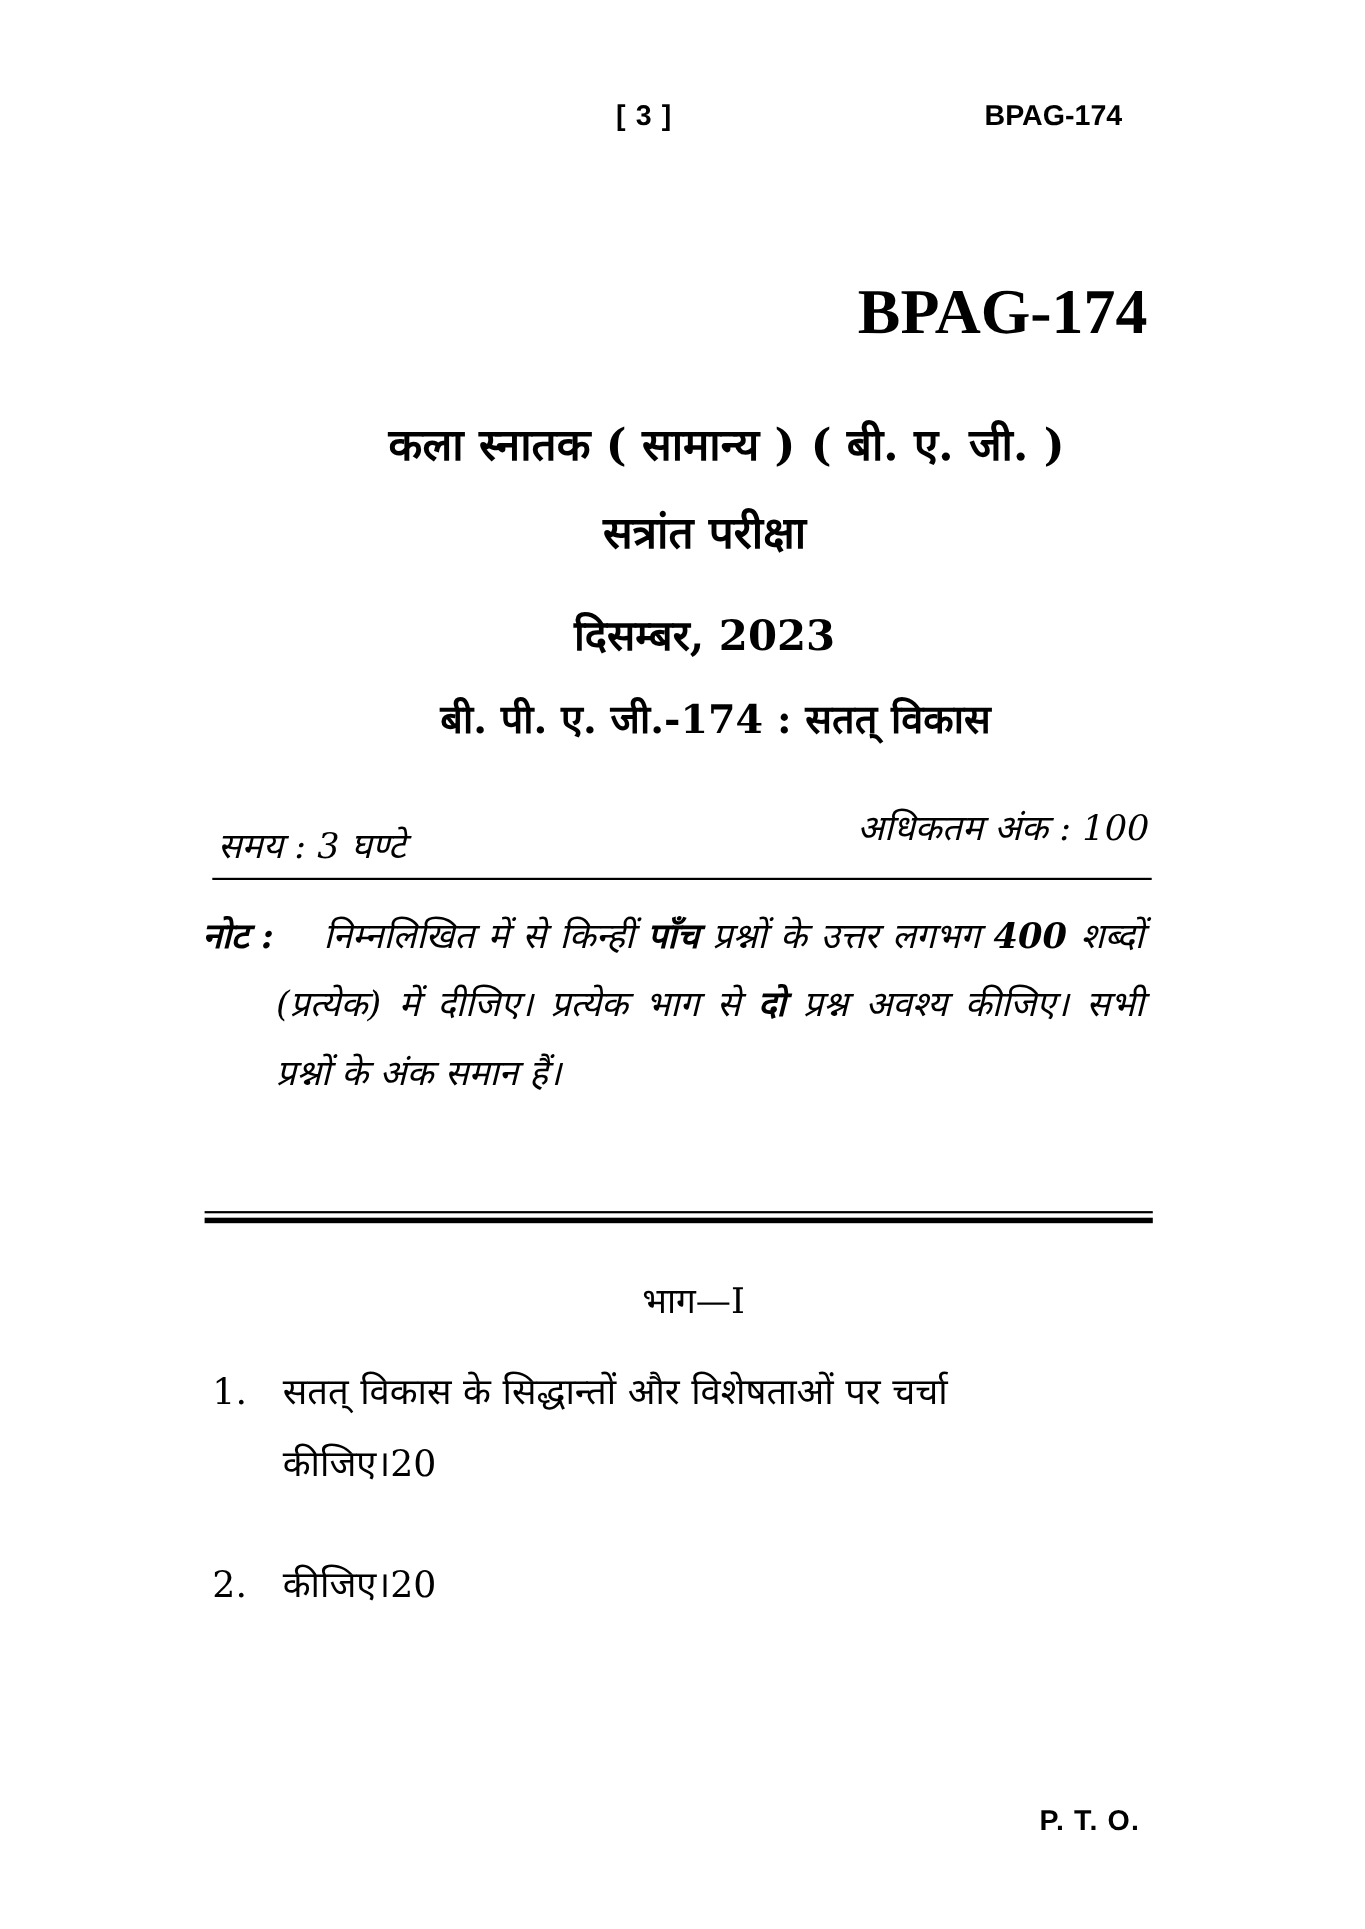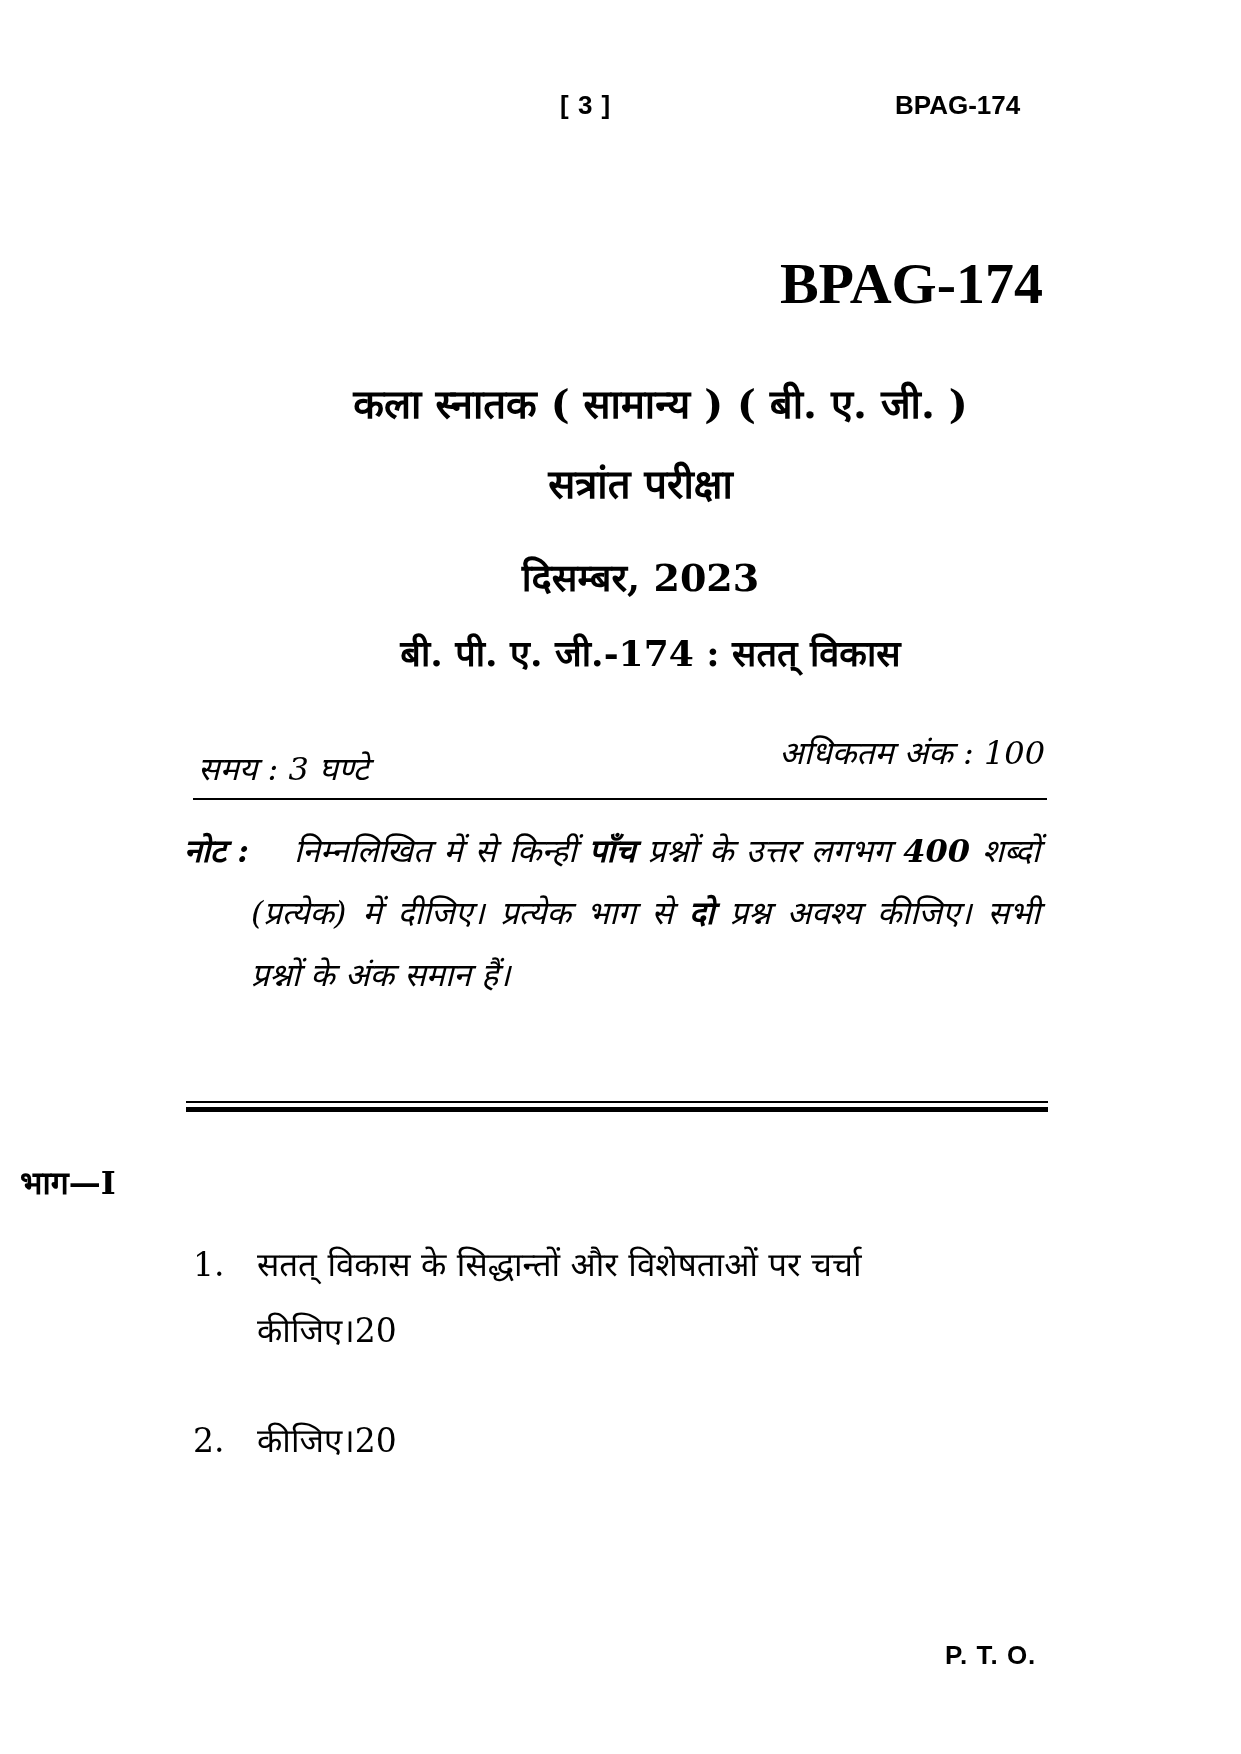--- a/index.html
+++ b/index.html
@@ -88,21 +88,22 @@
       background: #000000;
     }
     .rule-double-thick {
       left: 186px; top: 1107px;
       width: 862px; height: 5px;
       background: #000000;
     }
 
     .section-title {
       left: 0; width: 1241px; top: 1160px;
-      font-weight: bold;
+      text-align: center;
+      font-weight: normal;
       font-size: 32px;
       padding-left: 20px;
       box-sizing: border-box;
     }
 
     .question {
       left: 193px;
       width: 856px;
       font-size: 33px;
       line-height: 66px;

